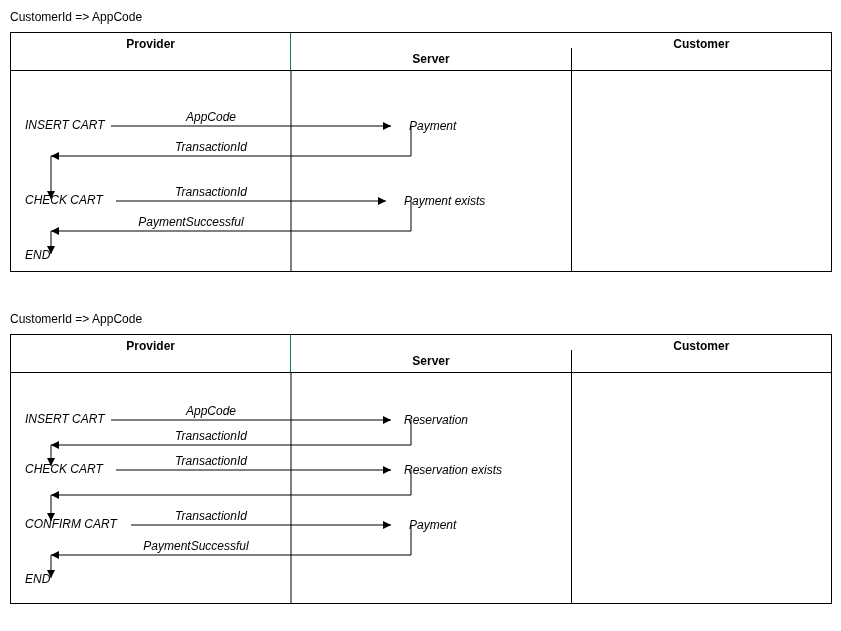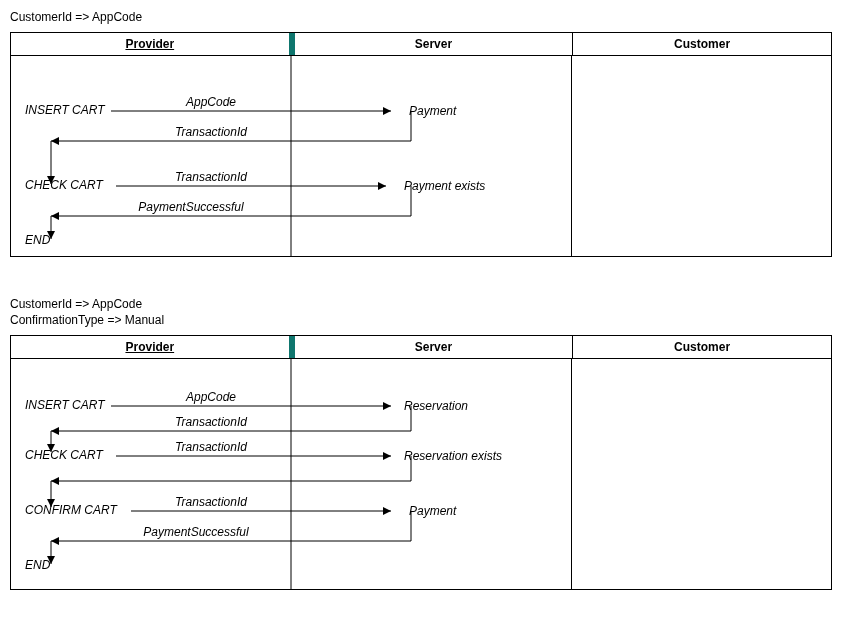--- a/index.html
+++ b/index.html
@@ -19,22 +19,22 @@
   }
   .header-row {
     display: flex;
     border-bottom: 1px solid #000;
   }
   .header-cell {
     font-weight: bold;
     text-align: center;
     padding: 4px 0;
   }
-  .col-provider { width: 280px; border-right: 6px solid #0f766e; text-decoration: underline; }
-  .col-server   { width: 280px; border-right: 1px solid #000; }
+  .col-provider { width: 280px; border-right: 1px solid #0f766e; }
+  .col-server   { width: 280px; border-right: 1px solid #000; margin-top: 15px; }
   .col-customer { width: 260px; }
   .body-row {
     display: flex;
     font-style: italic;
   }
   .body-cell { padding: 0; }
   svg { display: block; }
 </style>
 </head>
 <body>
@@ -76,21 +76,20 @@
               <line x1="40" y1="160" x2="40" y2="183" stroke="#000"></line>
               <path d="M 40 183 L 36 175 L 44 175 Z" fill="#000"></path>
             </svg>
           </div>
           <div class="body-cell col-customer" style="height: 200px;"></div>
         </div>
       </div>
     </div>
     <div class="diagram-block">
       <div class="meta-line">CustomerId =&gt; AppCode</div>
-      <div class="meta-line">ConfirmationType =&gt; Manual</div>
       <div class="table-wrap">
         <div class="header-row">
           <div class="header-cell col-provider">Provider</div>
           <div class="header-cell col-server">Server</div>
           <div class="header-cell col-customer">Customer</div>
         </div>
         <div class="body-row">
           <div class="body-cell" style="width: 560px; border-right: 1px solid rgb(0, 0, 0);">
             <svg width="560" height="230">
               <line x1="280" y1="0" x2="280" y2="230" stroke="#000" stroke-width="1"></line>

